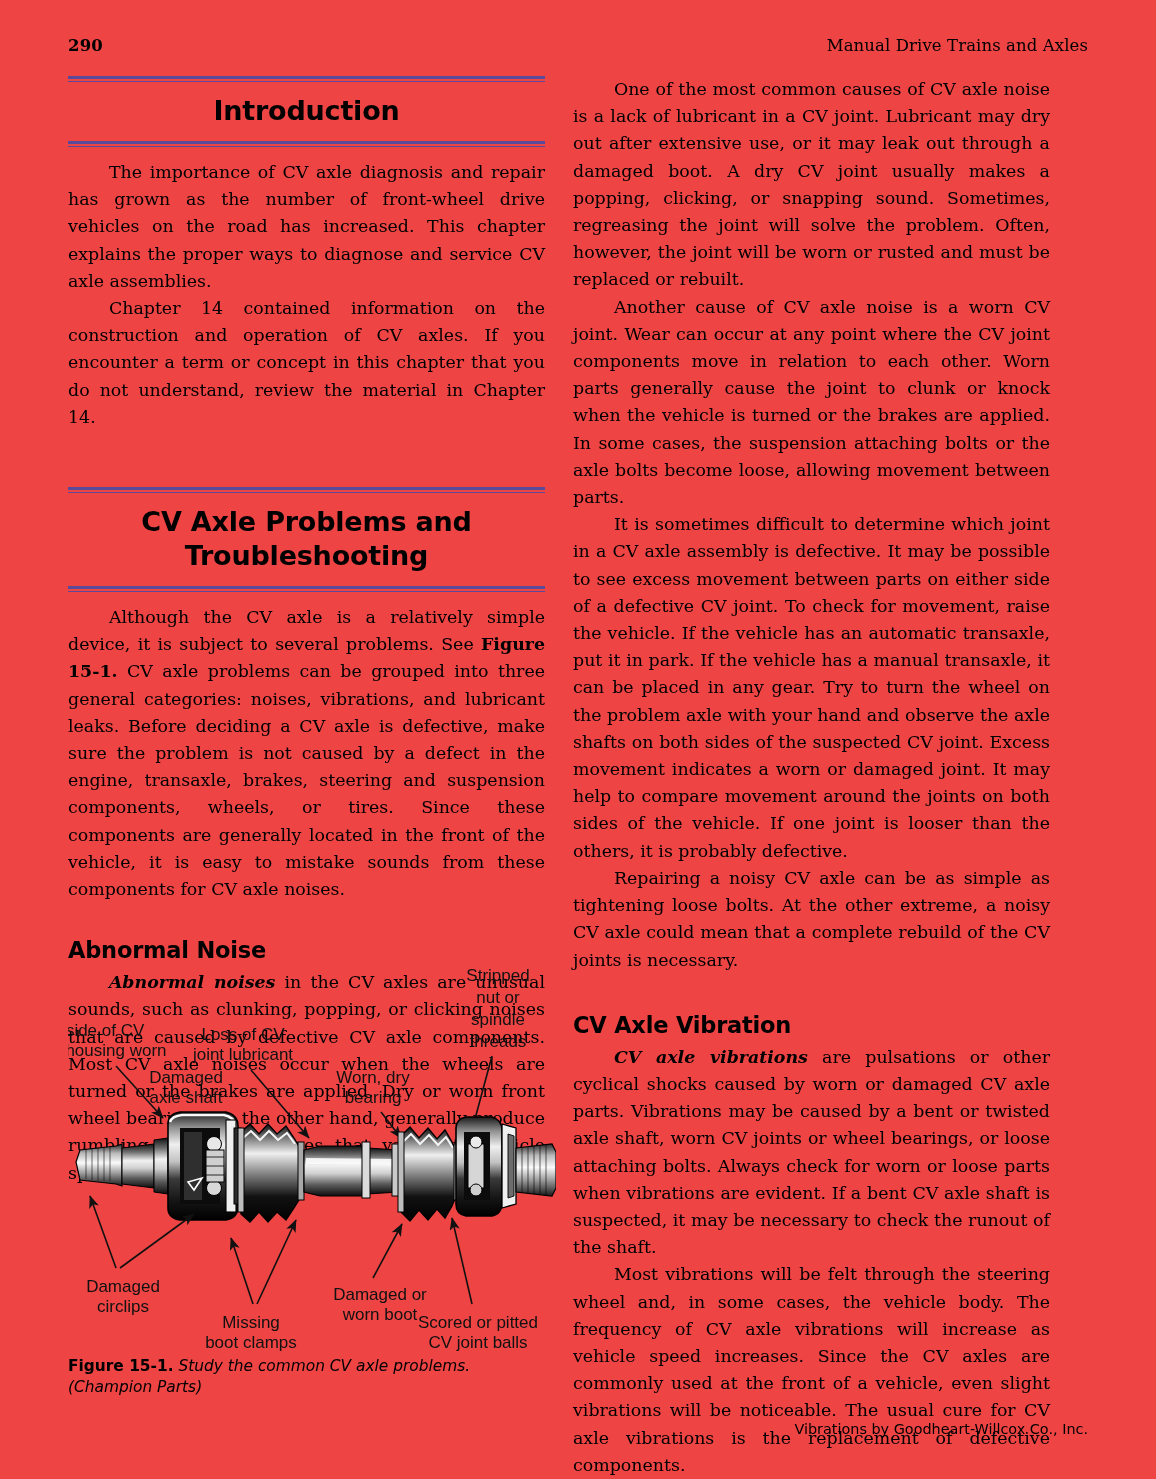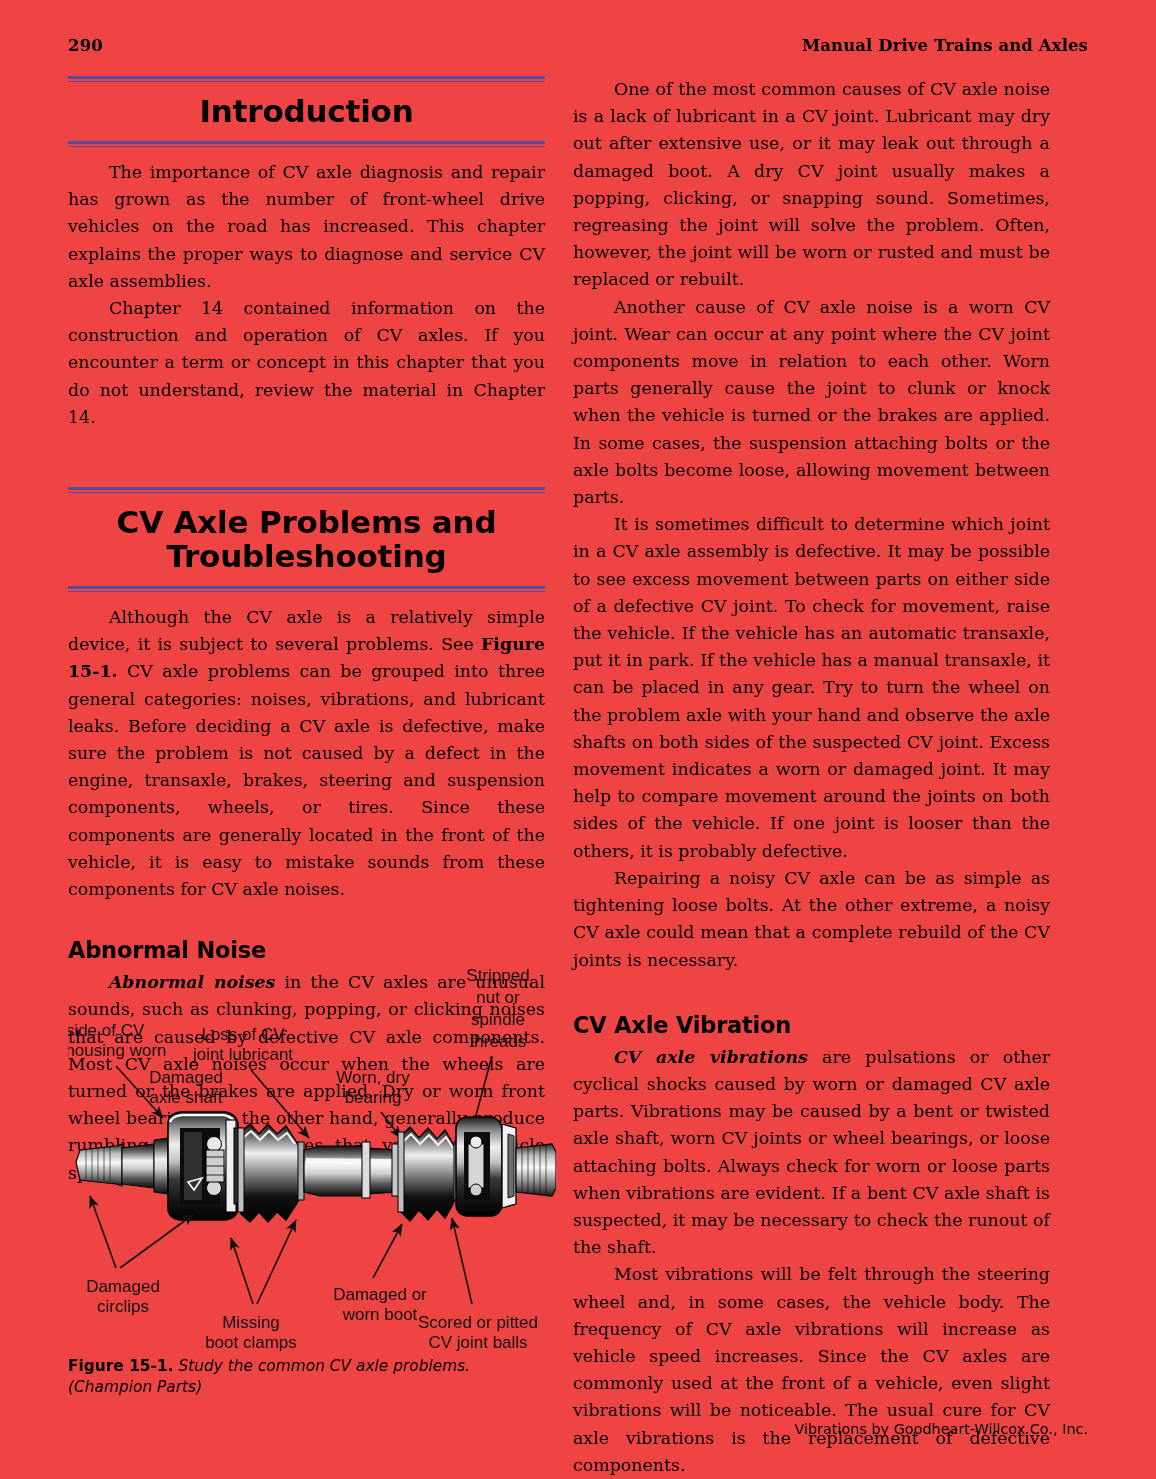--- a/index.html
+++ b/index.html
@@ -32,21 +32,21 @@
     font-family: "DejaVu Serif", serif;
     font-weight: bold;
     font-size: 16.5px;
     letter-spacing: .2px;
   }
   .head-title {
     position: absolute;
     right: 0;
     top: 0;
     font-family: "DejaVu Serif", serif;
-    font-weight: bold;
+    font-weight: normal;
     font-size: 16.5px;
     letter-spacing: .1px;
     margin-left: 12px;
   }
 
   
   .col {
     position: absolute;
     top: 76px;
     width: 477px;
@@ -74,21 +74,21 @@
     height: 0;
     border-top: 3px solid #5a4a99;
     border-bottom: 1.5px solid #5a4a99;
     box-sizing: content-box;
     padding-top: 2px;
     margin: 0;
   }
   .major-head {
     font-family: "DejaVu Sans", sans-serif;
     font-weight: bold;
-    font-size: 31px;
+    font-size: 27px;
     line-height: 34px;
     text-align: center;
     letter-spacing: -0.2px;
     padding: 12px 0 13px 0;
     margin: 0;
   }
   .head-block { margin: 0 0 12px 0; }
 
   
   h2.sub {

